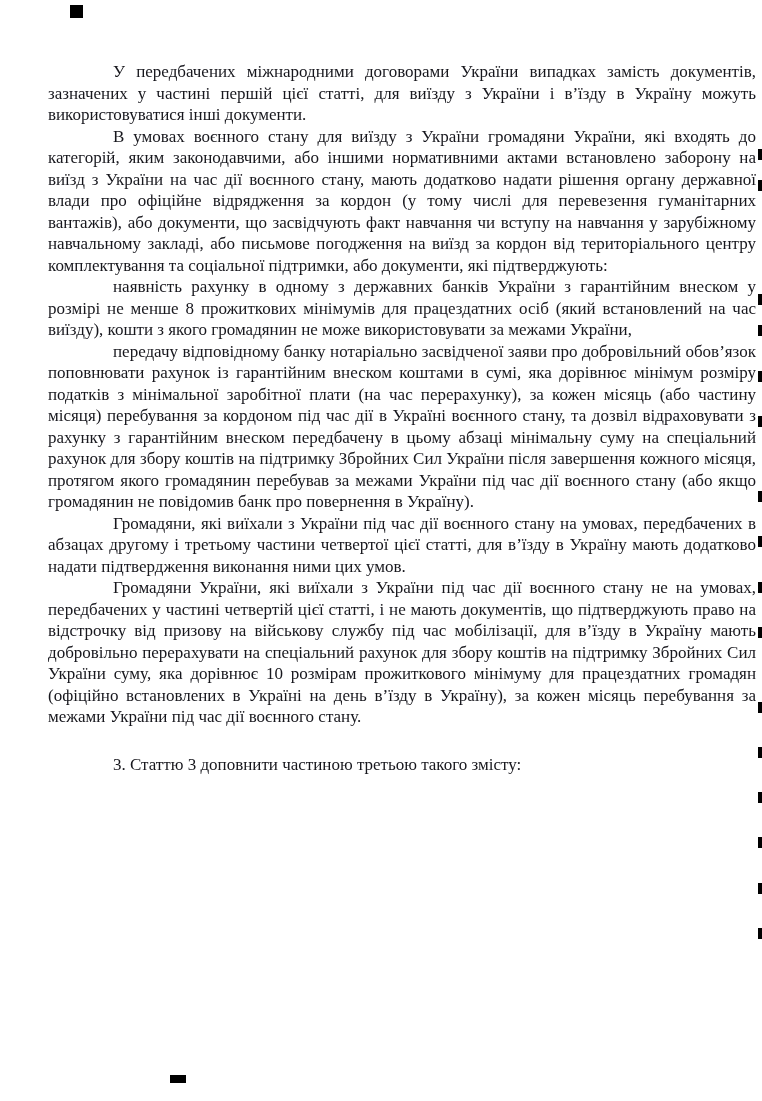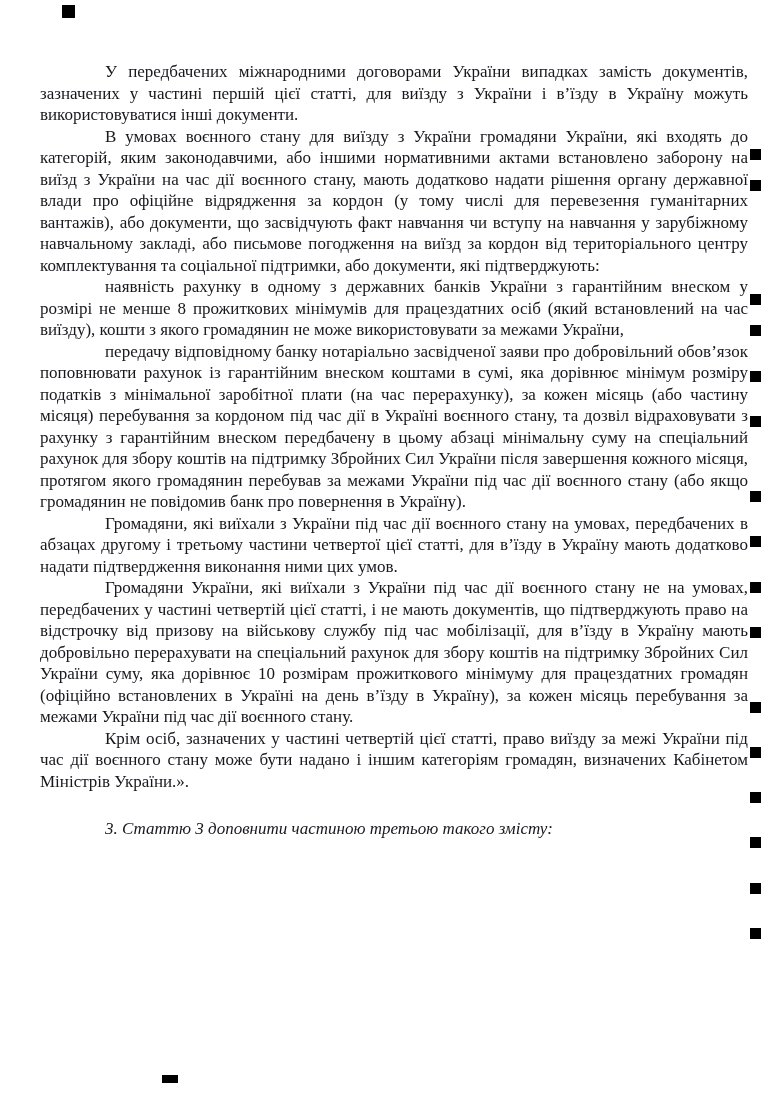--- a/index.html
+++ b/index.html
@@ -14,53 +14,52 @@
   }
   .page {
     position: relative;
     width: 650px;
     height: 1101px;
     background: #ffffff;
     font-family: "Liberation Serif", "DejaVu Serif", serif;
     font-size: 17px;
     line-height: 21.5px;
     color: #17171d;
+    margin-left: 8px;
   }
   .text-block {
     position: absolute;
     left: 40px;
     top: 61px;
     width: 708px;
     text-align: justify;
     text-justify: inter-word;
   }
   .text-block p {
     margin: 0;
     text-indent: 65px;
   }
   .text-block p.gap-before {
     margin-top: 26px;
-    font-style: italic;
   }
   .artifact-layer .mark {
     position: absolute;
   }
 </style>
 </head>
 <body>
 
 <div class="page" style="background: rgb(255, 255, 255); color: rgb(23, 23, 29);">
   <div class="text-block">
     <p>У передбачених міжнародними договорами України випадках замість документів, зазначених у частині першій цієї статті, для виїзду з України і в’їзду в Україну можуть використовуватися інші документи.</p>
     <p>В умовах воєнного стану для виїзду з України громадяни України, які входять до категорій, яким законодавчими, або іншими нормативними актами встановлено заборону на виїзд з України на час дії воєнного стану, мають додатково надати рішення органу державної влади про офіційне відрядження за кордон (у тому числі для перевезення гуманітарних вантажів), або документи, що засвідчують факт навчання чи вступу на навчання у зарубіжному навчальному закладі, або письмове погодження на виїзд за кордон від територіального центру комплектування та соціальної підтримки, або документи, які підтверджують:</p>
     <p>наявність рахунку в одному з державних банків України з гарантійним внеском у розмірі не менше 8 прожиткових мінімумів для працездатних осіб (який встановлений на час виїзду), кошти з якого громадянин не може використовувати за межами України,</p>
     <p>передачу відповідному банку нотаріально засвідченої заяви про добровільний обов’язок поповнювати рахунок із гарантійним внеском коштами в сумі, яка дорівнює мінімум розміру податків з мінімальної заробітної плати (на час перерахунку), за кожен місяць (або частину місяця) перебування за кордоном під час дії в Україні воєнного стану, та дозвіл відраховувати з рахунку з гарантійним внеском передбачену в цьому абзаці мінімальну суму на спеціальний рахунок для збору коштів на підтримку Збройних Сил України після завершення кожного місяця, протягом якого громадянин перебував за межами України під час дії воєнного стану (або якщо громадянин не повідомив банк про повернення в Україну).</p>
     <p>Громадяни, які виїхали з України під час дії воєнного стану на умовах, передбачених в абзацах другому і третьому частини четвертої цієї статті, для в’їзду в Україну мають додатково надати підтвердження виконання ними цих умов.</p>
     <p>Громадяни України, які виїхали з України під час дії воєнного стану не на умовах, передбачених у частині четвертій цієї статті, і не мають документів, що підтверджують право на відстрочку від призову на військову службу під час мобілізації, для в’їзду в Україну мають добровільно перерахувати на спеціальний рахунок для збору коштів на підтримку Збройних Сил України суму, яка дорівнює 10 розмірам прожиткового мінімуму для працездатних громадян (офіційно встановлених в Україні на день в’їзду в Україну), за кожен місяць перебування за межами України під час дії воєнного стану.</p>
-    <p>Крім осіб, зазначених у частині четвертій цієї статті, право виїзду за межі України під час дії воєнного стану може бути надано і іншим категоріям громадян, визначених Кабінетом Міністрів України.».</p>
     <p class="gap-before">3. Статтю 3 доповнити частиною третьою такого змісту:</p>
   </div>
   <div class="artifact-layer">
       <div class="mark" style="left: 62px; top: 5px; width: 13px; height: 13px; background: rgb(0, 0, 0);"></div>
       <div class="mark" style="left: 750px; top: 149px; width: 11px; height: 11px; background: rgb(0, 0, 0);"></div>
       <div class="mark" style="left: 750px; top: 180px; width: 11px; height: 11px; background: rgb(0, 0, 0);"></div>
       <div class="mark" style="left: 750px; top: 294px; width: 11px; height: 11px; background: rgb(0, 0, 0);"></div>
       <div class="mark" style="left: 750px; top: 325px; width: 11px; height: 11px; background: rgb(0, 0, 0);"></div>
       <div class="mark" style="left: 750px; top: 371px; width: 11px; height: 11px; background: rgb(0, 0, 0);"></div>
       <div class="mark" style="left: 750px; top: 416px; width: 11px; height: 11px; background: rgb(0, 0, 0);"></div>

